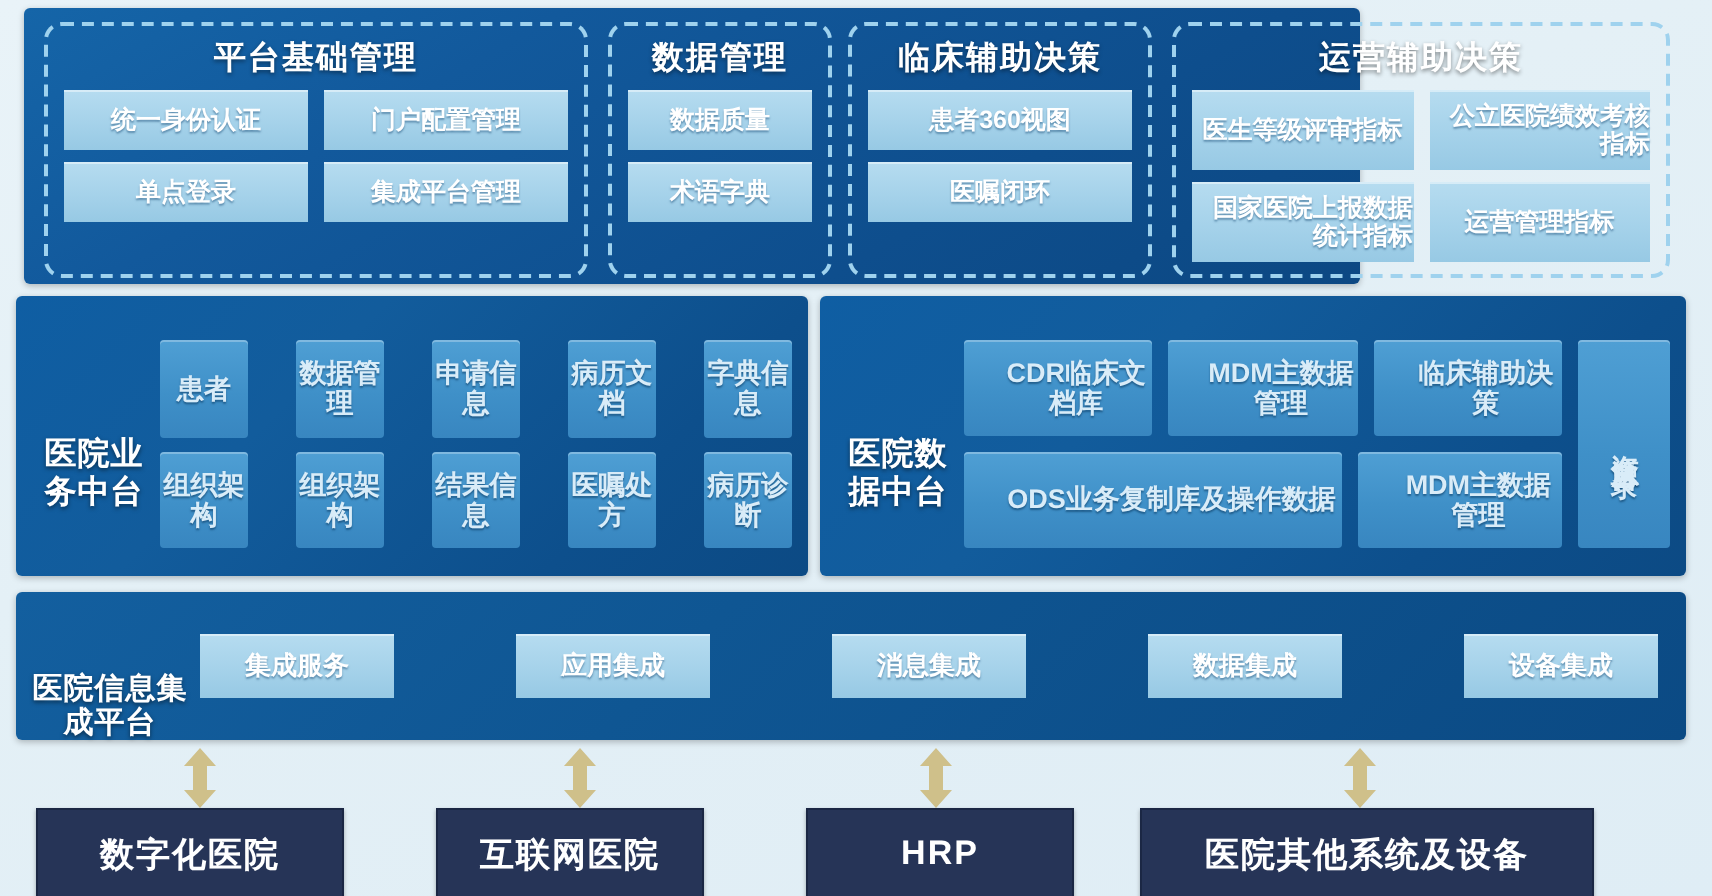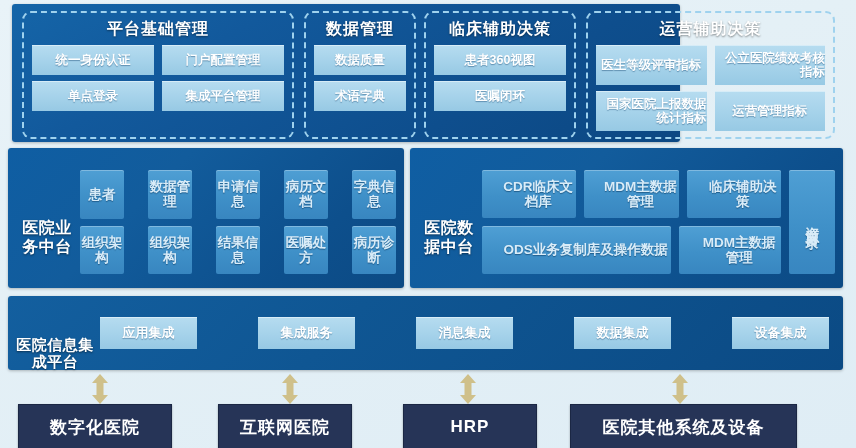--- a/index.html
+++ b/index.html
@@ -172,22 +172,22 @@
           <div class="tile">MDM主数据管理</div>
         </div>
       </div>
       <div class="tile" id="tile-resource">资源目录</div>
     </div>
   </div>
 
   <div class="panel" id="integ">
     <div class="sidelabel">医院信息集成平台</div>
     <div id="integ-chips">
+      <div class="chip">集成服务</div>
       <div class="chip">应用集成</div>
-      <div class="chip">集成服务</div>
       <div class="chip">消息集成</div>
       <div class="chip">数据集成</div>
       <div class="chip">设备集成</div>
     </div>
   </div>
 
   <svg class="arrow" style="left:89px;top:374px;" viewBox="0 0 22 30">
       <path d="M11 0 L19 9 L14.5 9 L14.5 21 L19 21 L11 30 L3 21 L7.5 21 L7.5 9 L3 9 Z" fill="#cfc08a"></path>
     </svg>
   <svg class="arrow" style="left:279px;top:374px;" viewBox="0 0 22 30">

